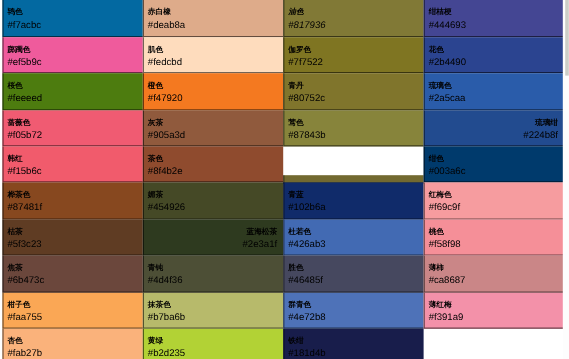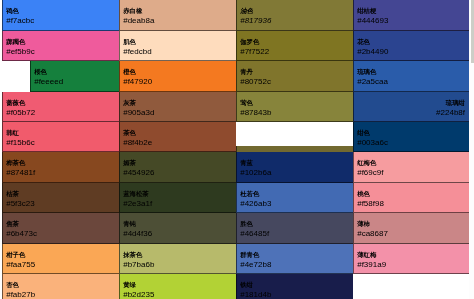--- a/index.html
+++ b/index.html
@@ -15,21 +15,21 @@
         padding:6px 5px 0 3.2px;overflow:hidden;}
   .nm{font-size:6.4px;line-height:10px;font-weight:bold;color:#000;white-space:nowrap;}
   .hx{font-size:8px;line-height:10px;color:#000;white-space:nowrap;}
   #scrollbar{position:absolute;right:0;top:0;width:5px;height:299px;}
   #scrollbar-thumb{position:absolute;left:2px;top:0;width:3px;height:63px;}
 </style>
 </head>
 <body>
 
 <div id="grid">
-  <div class="cell" style="background-color: #3b82f6;">
+  <div class="cell" style="background-color: #0369a1;">
       <div class="nm">鸨色</div>
       <div class="hx">#f7acbc</div>
     </div>
   <div class="cell" style="background-color: rgb(222, 171, 138);">
       <div class="nm">赤白橡</div>
       <div class="hx">#deab8a</div>
     </div>
   <div class="cell" style="background-color: rgb(129, 121, 54); font-style: italic;">
       <div class="nm">油色</div>
       <div class="hx">#817936</div>
@@ -47,21 +47,21 @@
       <div class="hx">#fedcbd</div>
     </div>
   <div class="cell" style="background-color: rgb(127, 117, 34);">
       <div class="nm">伽罗色</div>
       <div class="hx">#7f7522</div>
     </div>
   <div class="cell" style="background-color: rgb(43, 68, 144);">
       <div class="nm">花色</div>
       <div class="hx">#2b4490</div>
     </div>
-  <div class="cell" style="background-color: #15803d; margin-left: 28px;">
+  <div class="cell" style="background-color: #4d7c0f;">
       <div class="nm">桜色</div>
       <div class="hx">#feeeed</div>
     </div>
   <div class="cell" style="background-color: rgb(244, 121, 32);">
       <div class="nm">橙色</div>
       <div class="hx">#f47920</div>
     </div>
   <div class="cell" style="background-color: rgb(128, 117, 44);">
       <div class="nm">青丹</div>
       <div class="hx">#80752c</div>
@@ -115,21 +115,21 @@
       <div class="hx">#102b6a</div>
     </div>
   <div class="cell" style="background-color: rgb(246, 156, 159);">
       <div class="nm">红梅色</div>
       <div class="hx">#f69c9f</div>
     </div>
   <div class="cell" style="background-color: rgb(95, 60, 35);">
       <div class="nm">枯茶</div>
       <div class="hx">#5f3c23</div>
     </div>
-  <div class="cell" style="background-color: rgb(46, 58, 31);">
+  <div class="cell" style="background-color: rgb(46, 58, 31); text-align: right;">
       <div class="nm">蓝海松茶</div>
       <div class="hx">#2e3a1f</div>
     </div>
   <div class="cell" style="background-color: rgb(66, 106, 179);">
       <div class="nm">杜若色</div>
       <div class="hx">#426ab3</div>
     </div>
   <div class="cell" style="background-color: rgb(245, 143, 152);">
       <div class="nm">桃色</div>
       <div class="hx">#f58f98</div>

